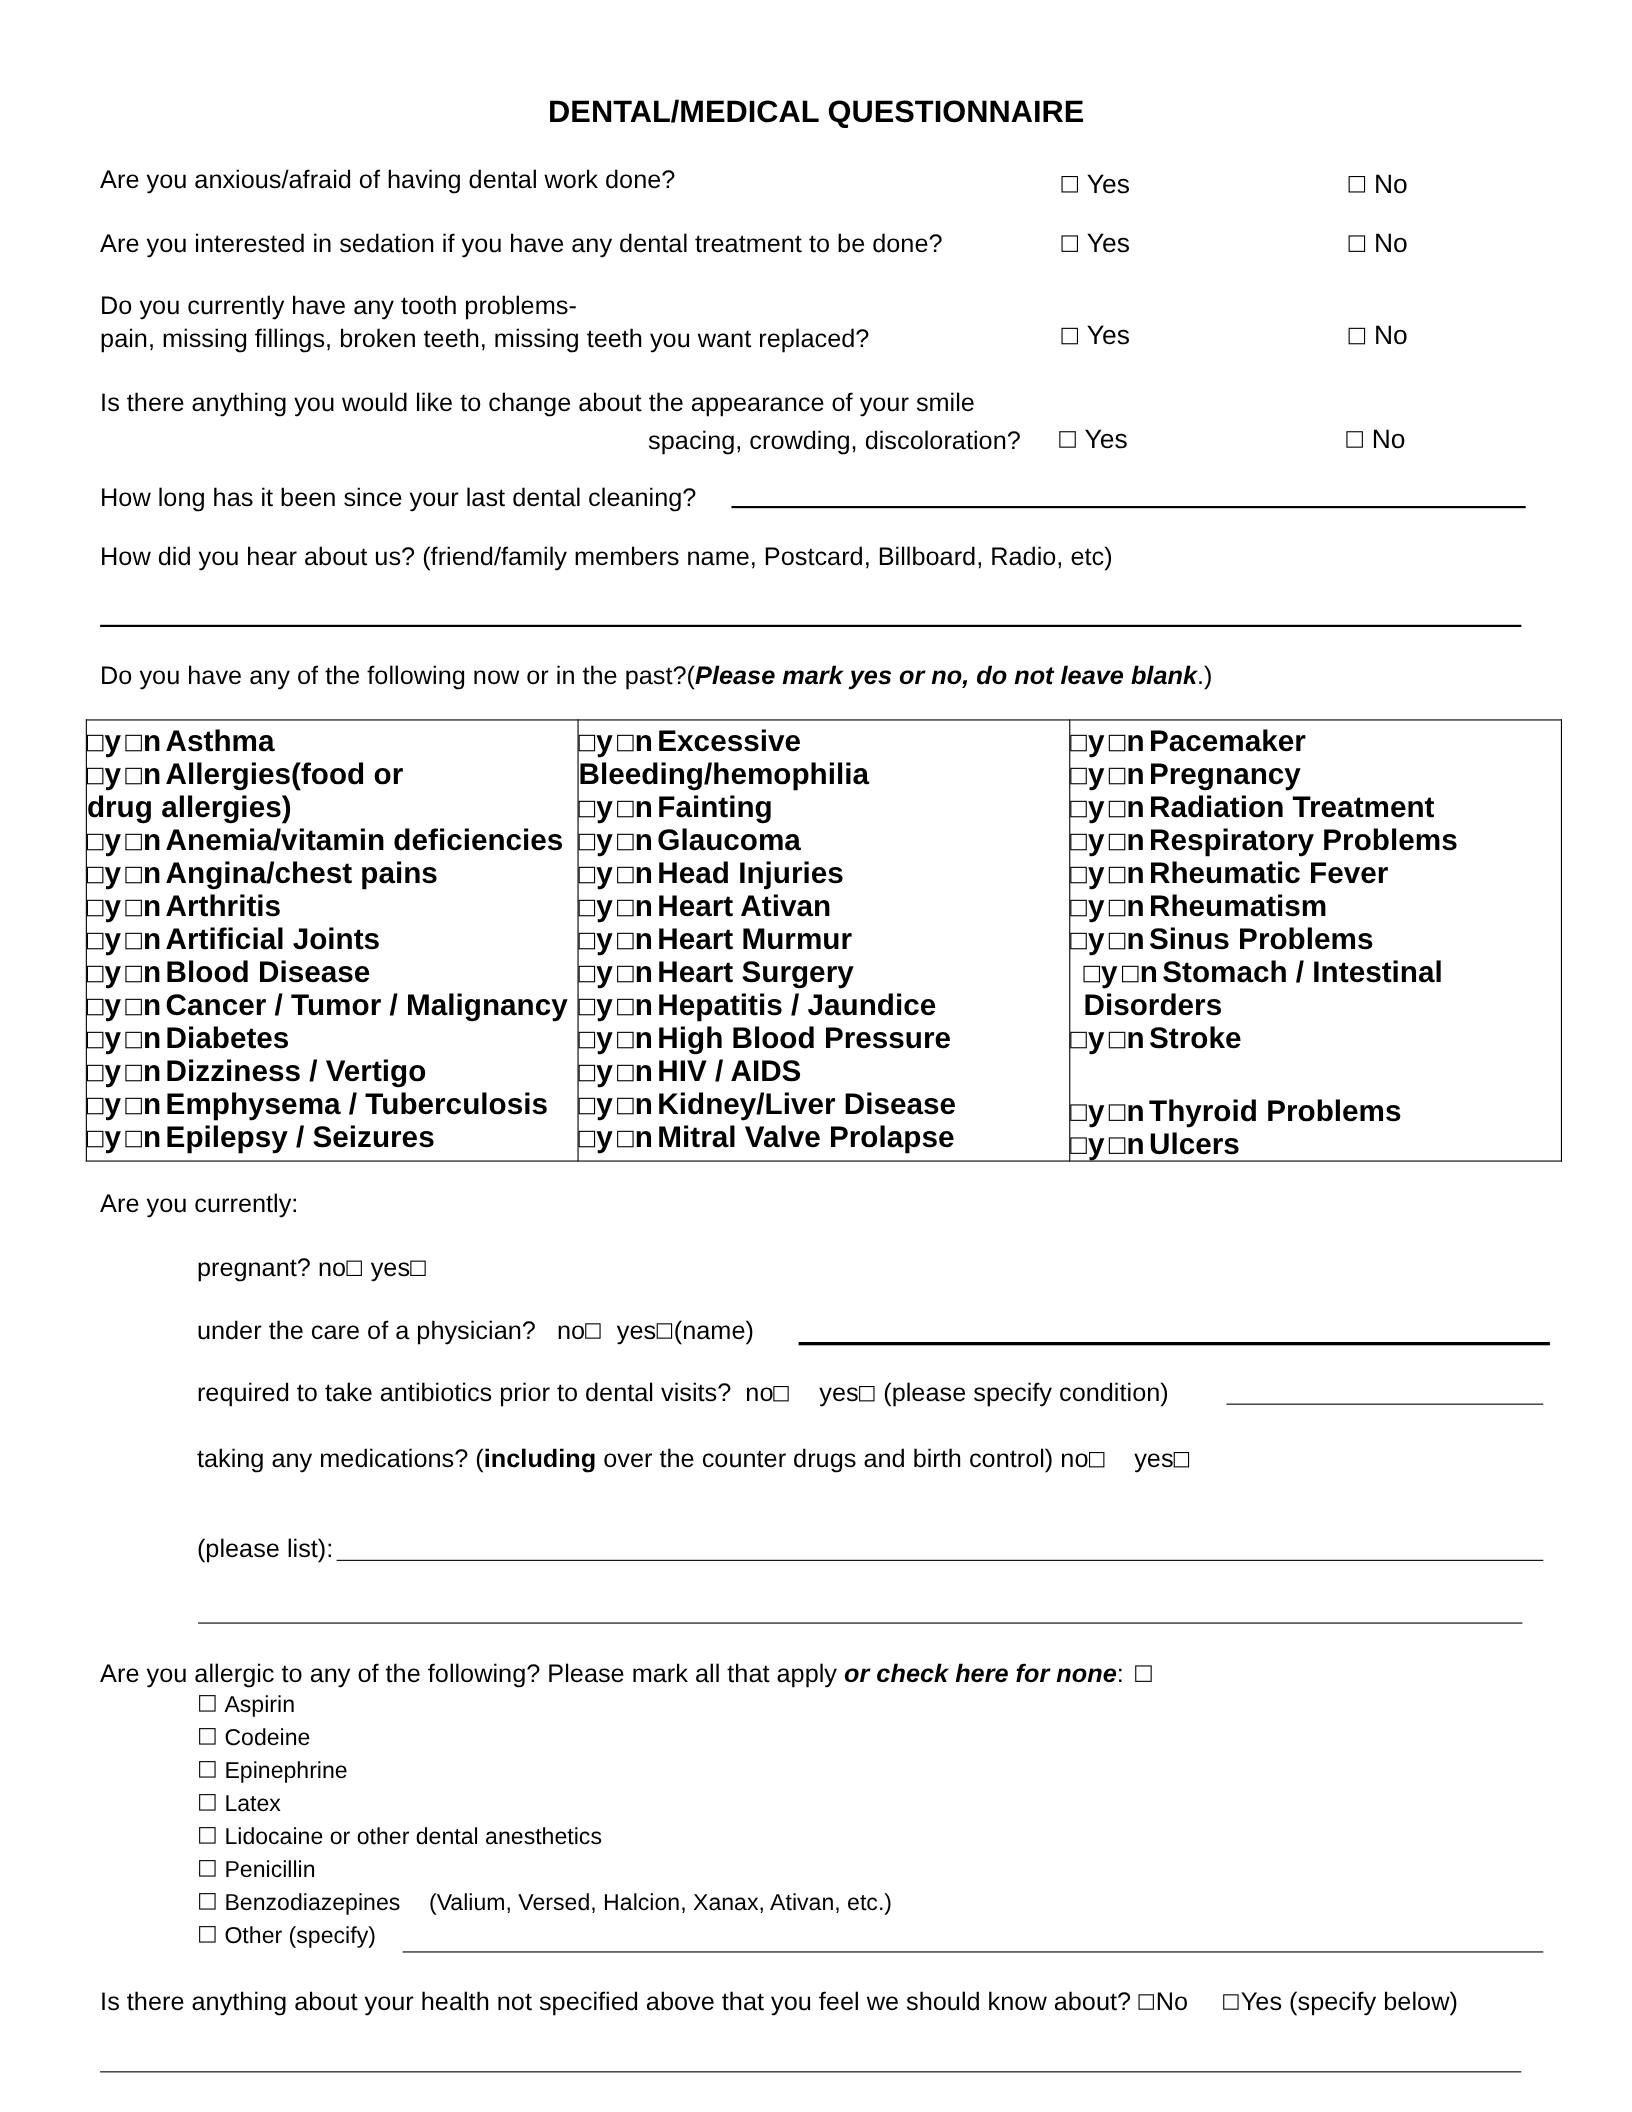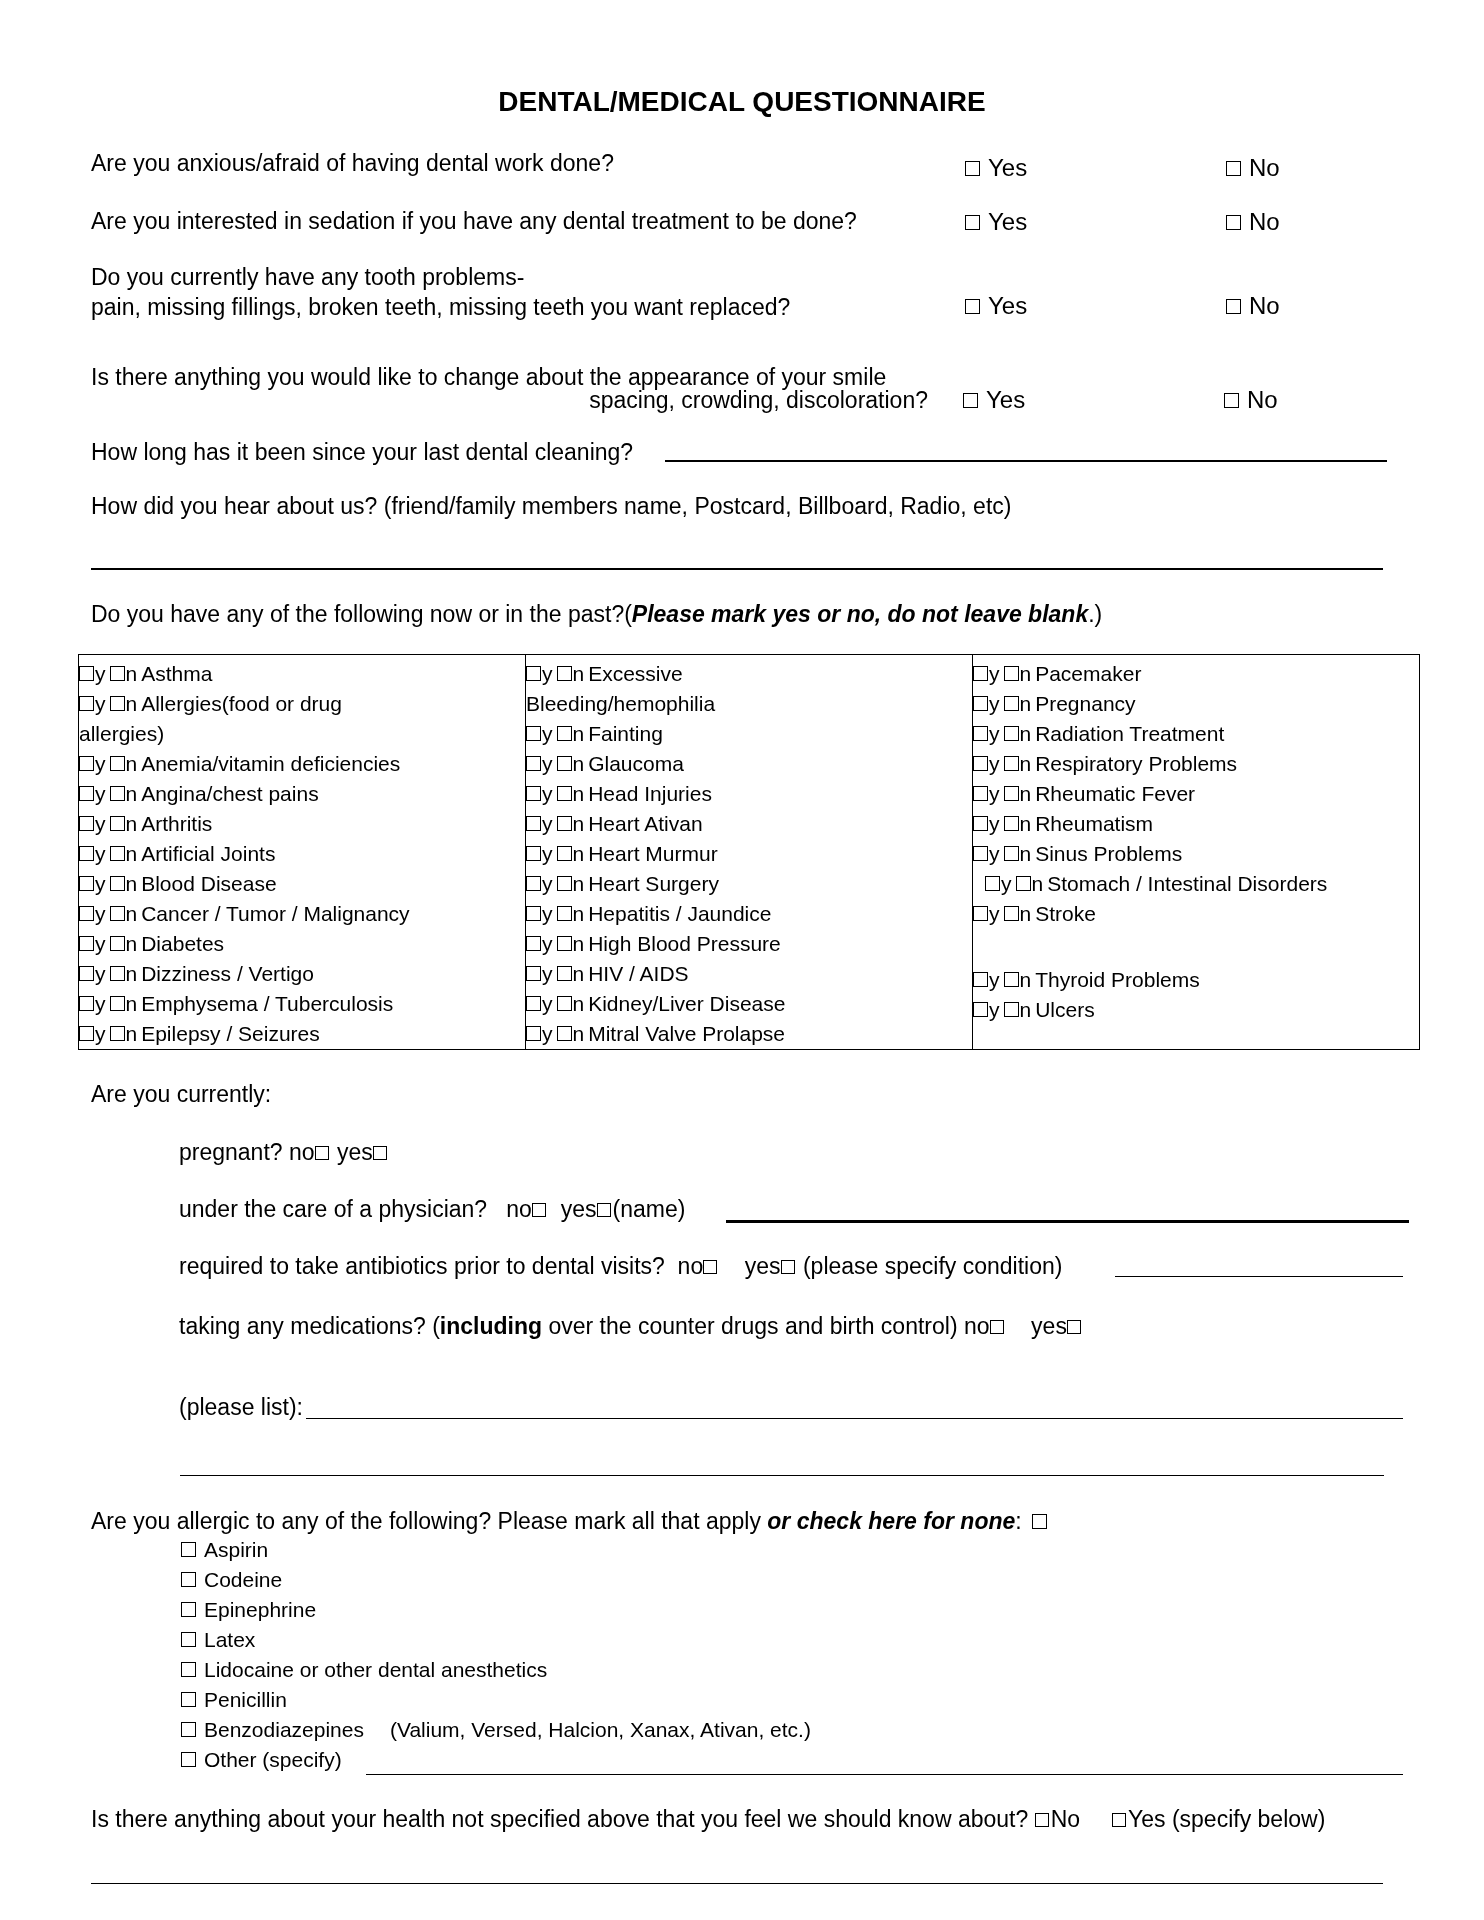--- a/index.html
+++ b/index.html
@@ -10,21 +10,21 @@
   .q { left: 91px; }
   .opt { font-size: 24px; }
   .cb { display: inline-block; width: 13px; height: 13px; border: 1.3px solid #000; vertical-align: baseline; margin-right: 8px; position: relative; top: 0px; }
   .cb.small { width: 12px; height: 12px; margin-right: 2px; }
   .line { position: absolute; border-bottom: 2px solid #000; height: 0; }
   .line.thin { border-bottom-width: 1.5px; }
   .bi { font-weight: bold; font-style: italic; }
   .b { font-weight: bold; }
   table.cond { position: absolute; left: 78px; top: 654px; width: 1342px; height: 392px; border-collapse: collapse; }
   table.cond td { border: 1.5px solid #000; vertical-align: top; padding: 4px 0 0 0; width: 33.33%; }
-  .col { font-size: 21px; line-height: 30px; }
+  .col { font-size: 27px; line-height: 30px; font-weight: bold; }
   .col1 { padding-left: 15px; }
   .col2 { padding-left: 13px; }
   .col3 { padding-left: 15px; }
   .col3 .item { line-height: 30px; }
   .item { white-space: nowrap; }
   .item .cb { width: 13px; height: 13px; margin-right: 1px; }
   .item .yn { margin-right: 4px; }
   .allergy { left: 181px; font-size: 21px; }
   .allergy .cb { margin-right: 8px; }
 </style>
@@ -46,21 +46,21 @@
 </div>
 
 <div>
   <div class="abs q" style="top:264px;">Do you currently have any tooth problems-</div>
   <div class="abs q" style="top:294px;">pain, missing fillings, broken teeth, missing teeth you want replaced?</div>
   <div class="abs opt" style="left:965px; top:292px;"><span class="cb"></span><span>Yes</span></div>
   <div class="abs opt" style="left:1226px; top:292px;"><span class="cb"></span><span>No</span></div>
 </div>
 
 <div>
-  <div class="abs q" style="top:364px;">Is there anything you would like to change about the appearance of your smile</div>
+  <div class="abs q" style="top:353px;">Is there anything you would like to change about the appearance of your smile</div>
   <div class="abs" style="right:556px; top:387px;">spacing, crowding, discoloration?</div>
   <div class="abs opt" style="left:963px; top:386px;"><span class="cb"></span><span>Yes</span></div>
   <div class="abs opt" style="left:1224px; top:386px;"><span class="cb"></span><span>No</span></div>
 </div>
 
 <div class="abs q" style="top:439px;">How long has it been since your last dental cleaning?</div>
 <div class="line" style="left:665px; width:722px; top:460px;"></div>
 
 <div class="abs q" style="top:493px;">How did you hear about us? (friend/family members name, Postcard, Billboard, Radio, etc)</div>
 <div class="line" style="left:91px; width:1292px; top:568px;"></div>

